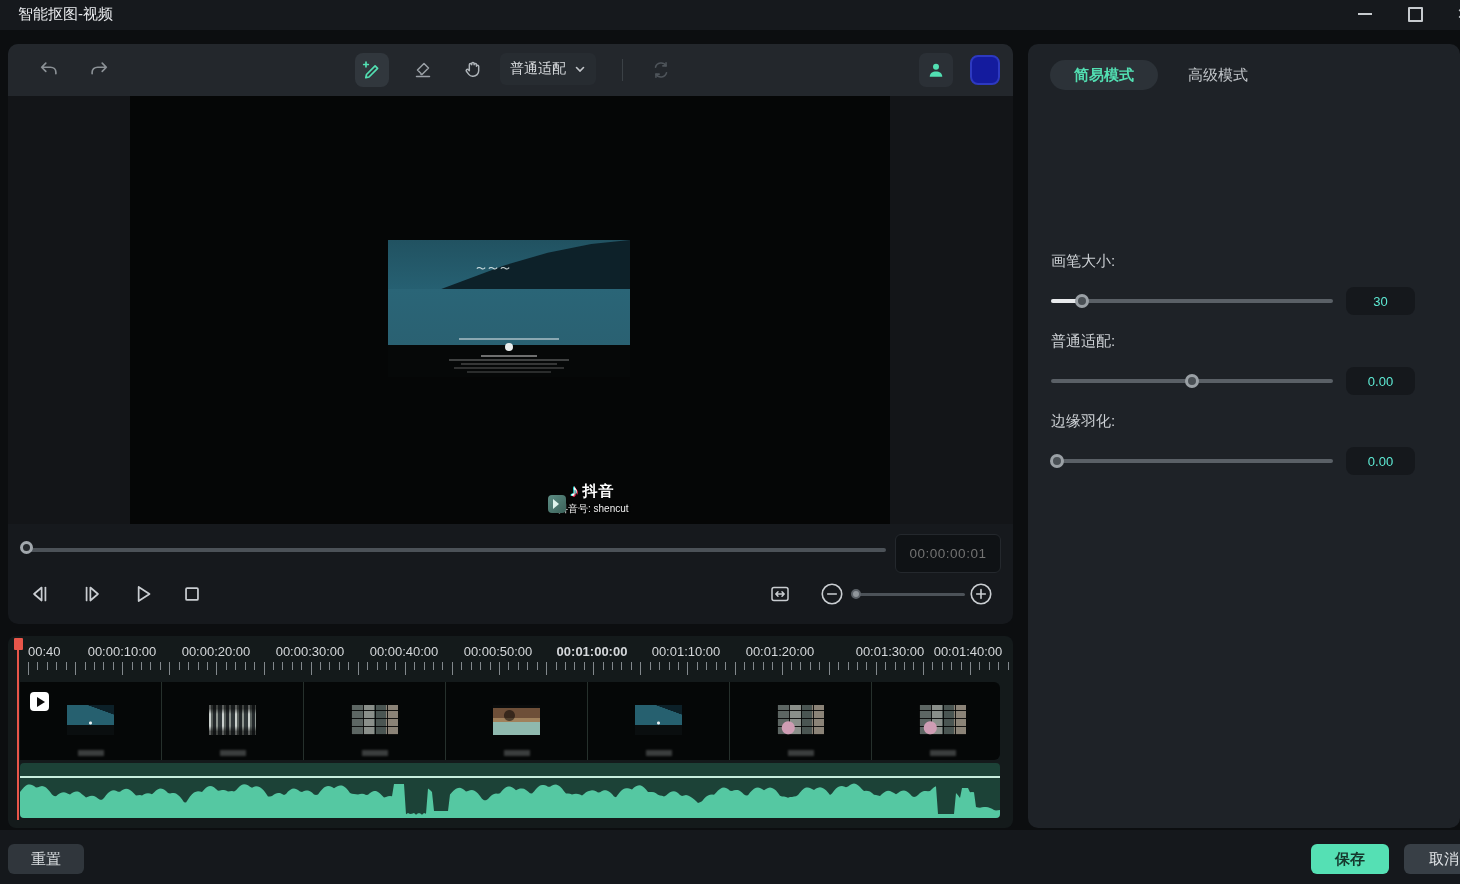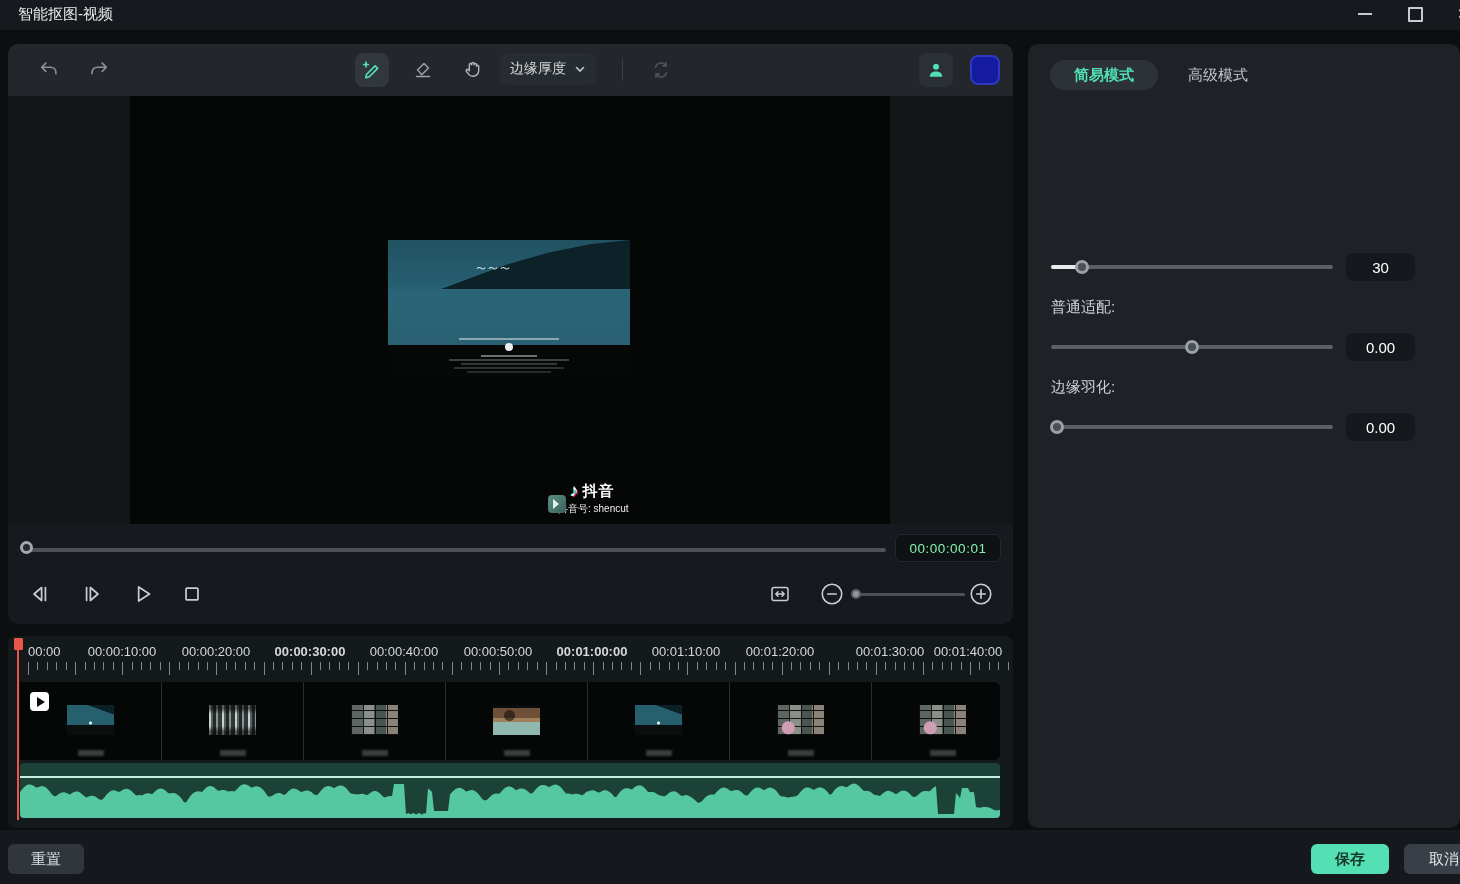--- a/index.html
+++ b/index.html
@@ -66,22 +66,22 @@
   .wm-appicon { position:absolute; left:0px; top:14px; width:18px; height:18px; border-radius:4px;
     background:linear-gradient(135deg,#5d8d84,#3b6159); }
   .wm-appicon::after { content:""; position:absolute; left:5px; top:4px; width:0; height:0;
     border-left:6px solid #dff3ec; border-top:5px solid transparent; border-bottom:5px solid transparent; }
 
   
   .seek-row { position:absolute; left:0; top:480px; width:1005px; height:44px; }
   .seek-track { position:absolute; left:20px; top:24px; width:858px; height:4px; background:#4c5258; border-radius:2px; }
   .seek-handle { position:absolute; left:12px; top:17px; width:13px; height:13px; border-radius:50%;
     background:#24282c; border:3px solid #a2a8ad; }
-  .timecode { position:absolute; right:12px; top:10px; width:106px; height:28px; background:#0f1215;
-    border:1px solid #24282d; border-radius:6px; color:#86efac; font-size:13.5px;
+  .timecode { position:absolute; right:12px; top:10px; width:106px; height:39px; background:#0f1215;
+    border:1px solid #24282d; border-radius:6px; color:#737373; font-size:13.5px;
     display:flex; align-items:center; justify-content:center; letter-spacing:.5px; }
 
   
   .transport { position:absolute; left:0; top:524px; width:1005px; height:56px; }
   .tr-btn { position:absolute; top:12px; width:28px; height:28px; display:flex; align-items:center; justify-content:center; }
   .tr-prev { left:18px; } .tr-next { left:70px; } .tr-play { left:121px; } .tr-stop { left:170px; }
   .tr-fit { left:758px; } .tr-zoomout { left:810px; } .tr-zoomin { left:959px; }
   .zoom-track { position:absolute; left:847px; top:25px; width:110px; height:3px; background:#4c5258; border-radius:2px; }
   .zoom-handle { position:absolute; left:843px; top:21px; width:10px; height:10px; border-radius:50%;
     background:#90969b; border:2px solid #5b6167; }
@@ -106,21 +106,21 @@
   .start-label { margin-top:15px; font-size:15px; color:#dde0e3; }
 
   .slider-groups { position:absolute; left:23px; top:208px; width:388px; }
   .slider-group { margin-bottom:16px; }
   .slider-label { font-size:15px; color:#ccd0d4; height:20px; margin-bottom:14px; }
   .slider-row { display:flex; align-items:center; height:30px; margin-bottom:0; }
   .slider-track { position:relative; width:282px; height:4px; background:#5a6066; border-radius:2px; margin-right:13px; flex:none; }
   .slider-fill { position:absolute; left:0; top:0; height:4px; background:#e8eaec; border-radius:2px; }
   .slider-handle { position:absolute; top:-5px; width:14px; height:14px; border-radius:50%;
     background:#4a5055; border:3px solid #9aa0a5; transform:translateX(-50%); }
-  .value-box { width:69px; height:28px; background:#15181c; border-radius:8px; color:#ffffff; font-size:15px;
+  .value-box { width:69px; height:28px; background:#15181c; border-radius:8px; color:#5eead4; font-size:13px;
     display:flex; align-items:center; justify-content:center; }
 
   
   .timeline-panel { position:absolute; left:8px; top:636px; width:1005px; height:192px; background:#141a1b; border-radius:8px; }
   .ruler-labels { position:absolute; left:12px; top:8px; width:985px; height:16px; }
   .ruler-label { position:absolute; top:0; transform:translateX(-50%); font-size:13px; color:#d5d8db; white-space:nowrap; }
   .ruler-ticks { position:absolute; left:12px; top:26px; width:985px; height:16px; }
   .tick { position:absolute; top:0; width:1px; height:8px; background:#82888c; }
   .tick.major { height:13px; }
   .video-track { position:absolute; left:12px; top:46px; width:980px; height:78px; background:#050707;
@@ -208,21 +208,21 @@
           <path d="M9 14.5 5.5 11 12 4.5 l4.5 4.5 -6.5 6.5 h-1z"></path>
             <path d="M4.5 17.5 h13"></path>
           </svg>
       </div>
       <div class="tb-icon tb-hand">
         <svg width="22" height="22" viewBox="0 0 24 24" fill="none" stroke="#aeb4b9" stroke-width="1.6" stroke-linecap="round" stroke-linejoin="round">
           <path d="M8 12 V6.2 a1.3 1.3 0 0 1 2.6 0 V5 a1.3 1.3 0 0 1 2.6 0 v1.2 a1.3 1.3 0 0 1 2.6 0 V8 a1.2 1.2 0 0 1 2.4 0 v4.8 a6 6 0 0 1-6 6 h-.8 a5 5 0 0 1-4-2 l-2.6-3.4 a1.4 1.4 0 0 1 2.1-1.8 l1.1 1.2z"></path>
           </svg>
       </div>
       <div class="tb-select">
-        <span>边缘厚度</span>
+        <span>普通适配</span>
         <svg class="chev" width="12" height="12" viewBox="0 0 12 12" fill="none" stroke="#c3c7cb" stroke-width="1.6" stroke-linecap="round">
             <path d="M2.5 4.5 6 8 9.5 4.5"></path>
           </svg>
       </div>
       <div class="tb-divider"></div>
       <div class="tb-icon tb-refresh">
         <svg width="22" height="22" viewBox="0 0 24 24" fill="none" stroke="#4e545a" stroke-width="1.7" stroke-linecap="round" stroke-linejoin="round">
           <path d="M6 9 a6.3 6.3 0 0 1 11.5-1.5 M18 15 a6.3 6.3 0 0 1-11.5 1.5"></path>
           <path d="M17.5 4 v3.5 h-3.5 M6.5 20 v-3.5 h3.5"></path>
           </svg>
@@ -318,20 +318,21 @@
     </div>
   </div>
 
   <div class="right-panel">
     <div class="tab-row">
       <div class="tab-pill tab-active">简易模式</div>
       <div class="tab-pill tab-inactive">高级模式</div>
     </div>
     <div class="slider-groups">
         <div class="slider-group">
+          <div class="slider-label">画笔大小:</div>
           <div class="slider-row">
             <div class="slider-track">
               <span class="slider-fill" style="width: 11%; display: block;"></span>
               <span class="slider-handle" style="left: 11%;"></span>
             </div>
             <div class="value-box">30</div>
           </div>
         </div>
         <div class="slider-group">
           <div class="slider-label">普通适配:</div>
@@ -349,24 +350,24 @@
               <span class="slider-handle" style="left: 2%;"></span>
             </div>
             <div class="value-box">0.00</div>
           </div>
         </div>
       </div>
   </div>
 
   <div class="timeline-panel">
     <div class="ruler-labels">
-        <span class="ruler-label" style="left: 8px; transform: none;">00:00</span>
+        <span class="ruler-label" style="left: 8px; transform: none;">00:40</span>
         <span class="ruler-label" style="left: 102px; text-align: center;">00:00:10:00</span>
         <span class="ruler-label" style="left: 196px;">00:00:20:00</span>
-        <span class="ruler-label" style="left: 290px; font-weight: bold;">00:00:30:00</span>
+        <span class="ruler-label" style="left: 290px;">00:00:30:00</span>
         <span class="ruler-label" style="left: 384px;">00:00:40:00</span>
         <span class="ruler-label" style="left: 478px;">00:00:50:00</span>
         <span class="ruler-label" style="left: 572px; font-weight: bold;">00:01:00:00</span>
         <span class="ruler-label" style="left: 666px;">00:01:10:00</span>
         <span class="ruler-label" style="left: 760px;">00:01:20:00</span>
         <span class="ruler-label" style="left: 854px; margin-left: 16px;">00:01:30:00</span>
         <span class="ruler-label" style="left: 948px;">00:01:40:00</span>
       </div>
     <div class="ruler-ticks">
         <i class="tick major" style="left: 8px;"></i>

